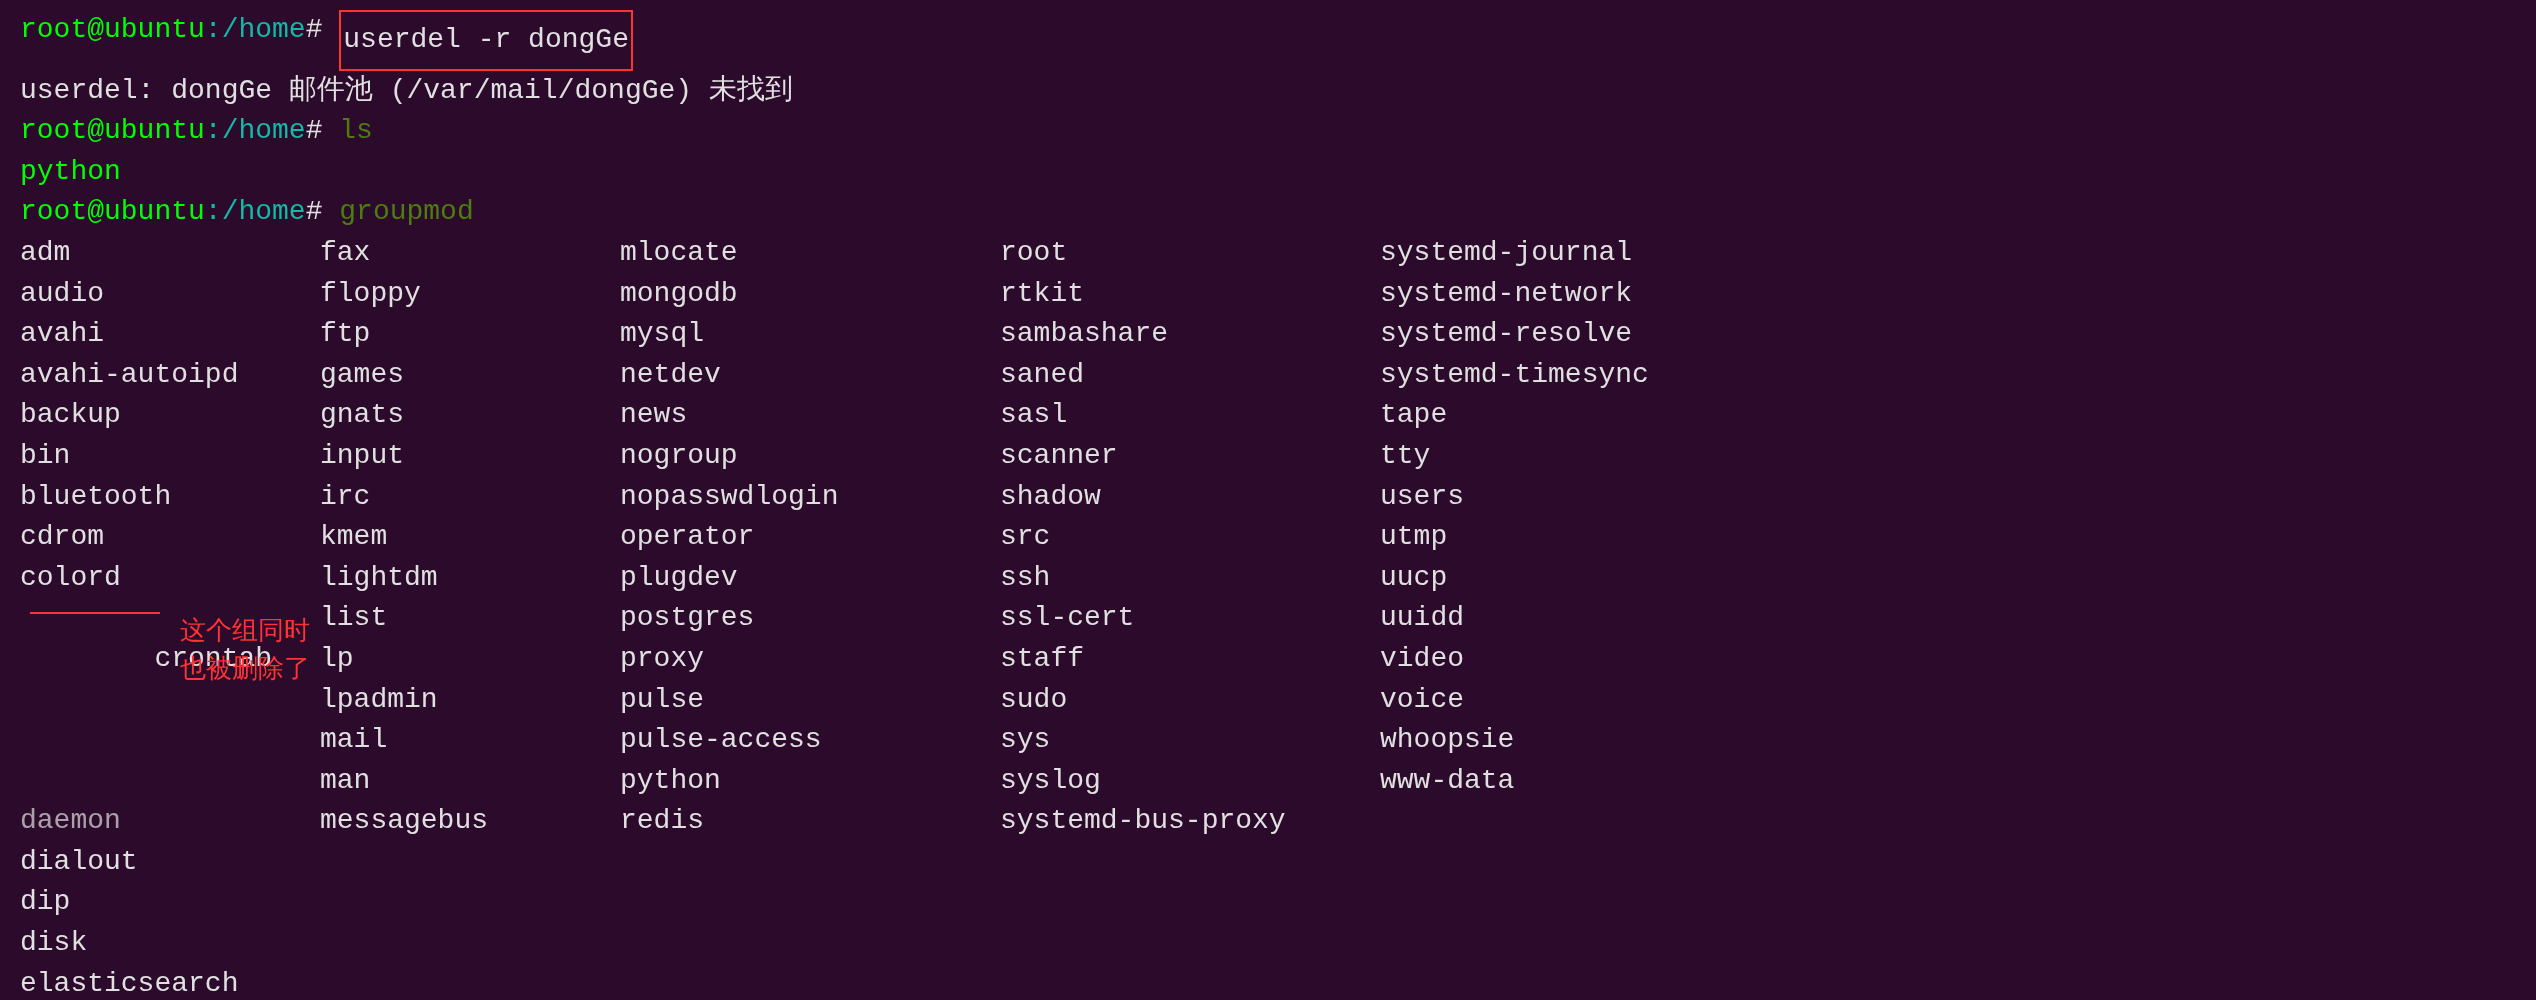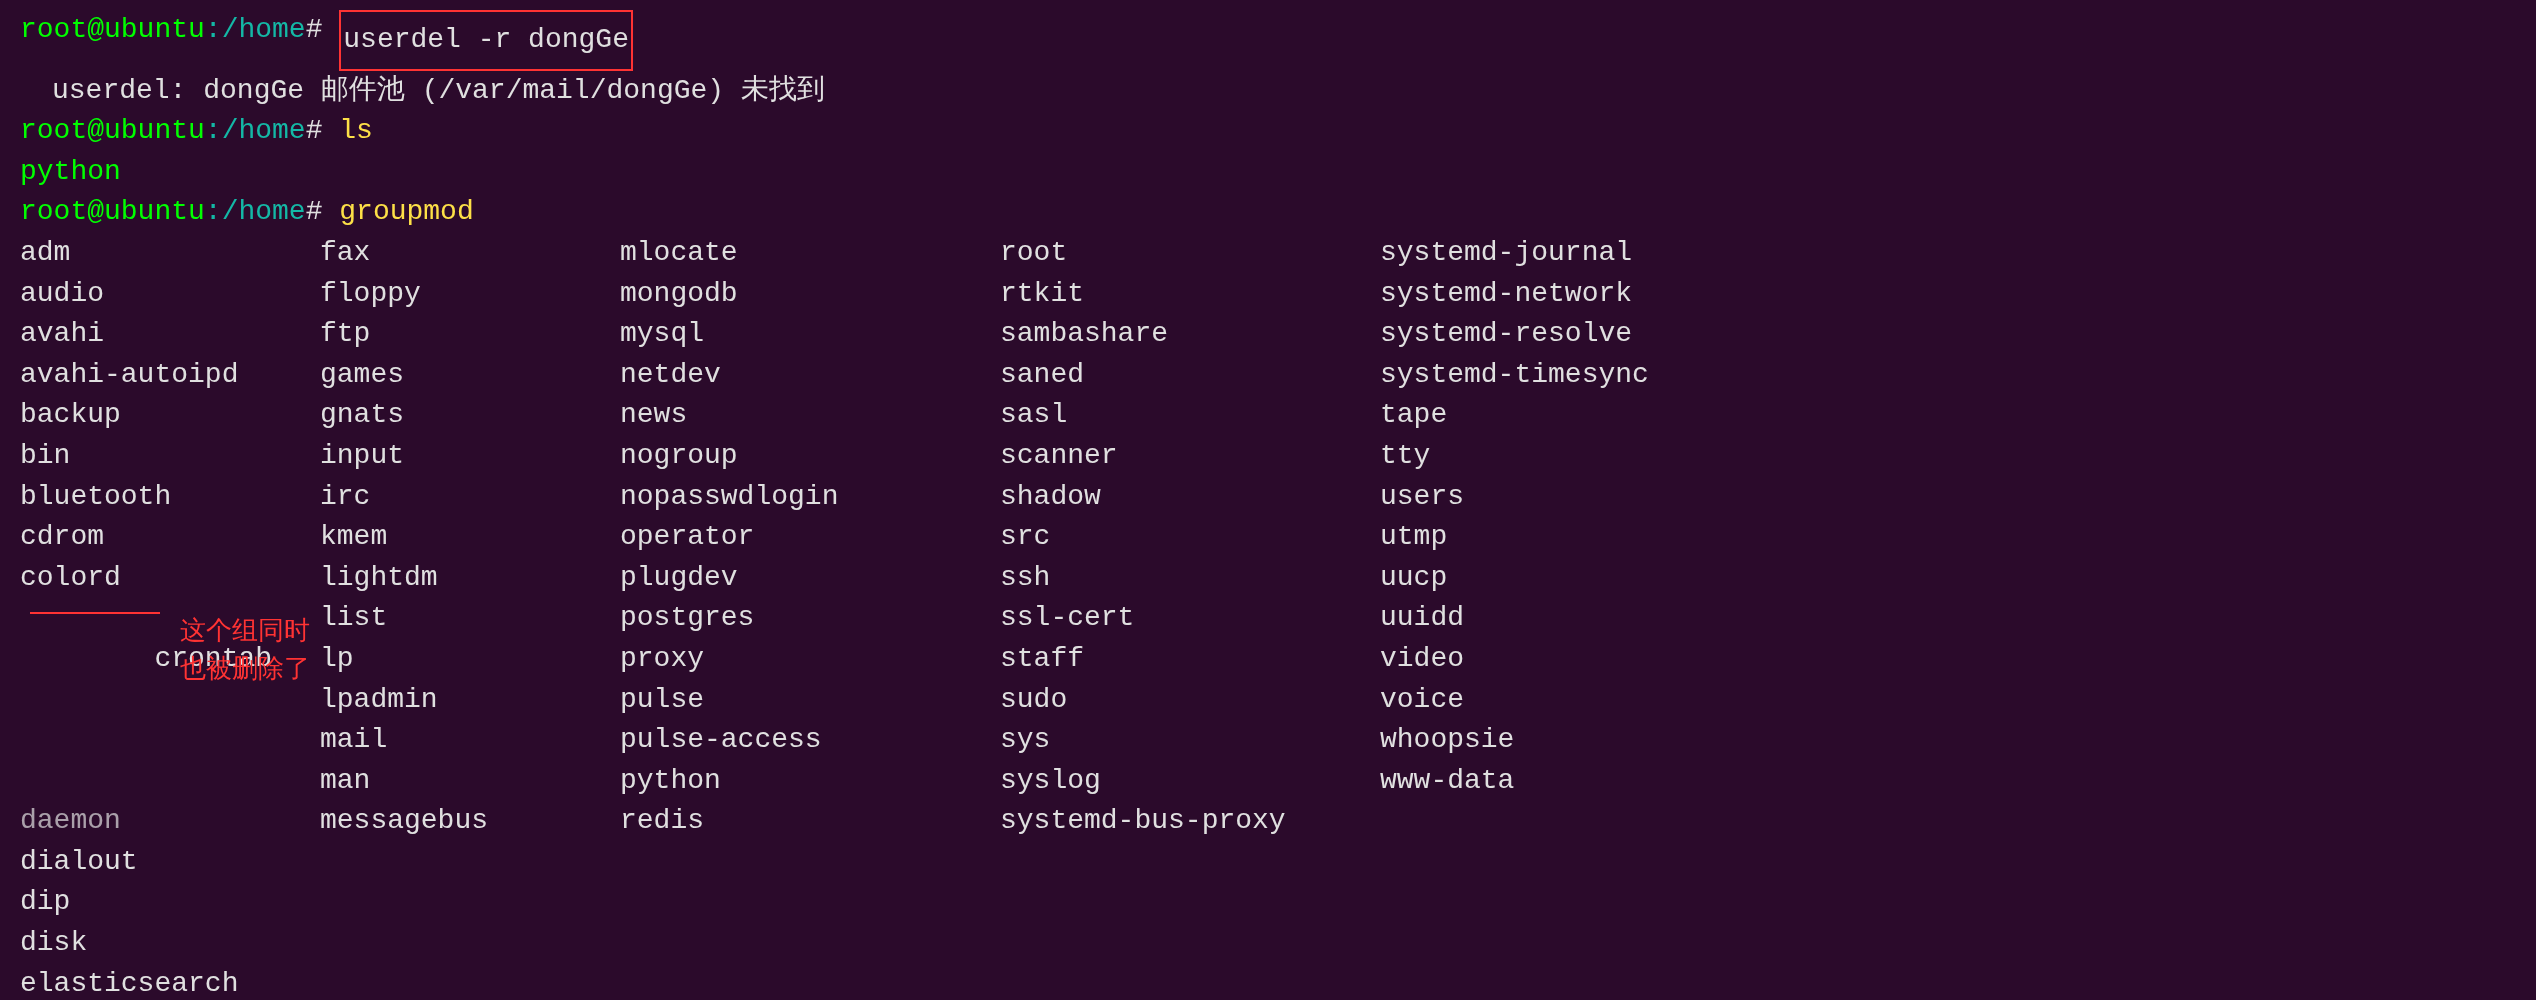--- a/index.html
+++ b/index.html
@@ -38,32 +38,31 @@
 
     .prompt-path {
       color: #14b8a6;
     }
 
     .prompt-hash {
       color: #e0e0e0;
     }
 
     .command-text {
-      color: #fde047;
+      color: #4d7c0f;
     }
 
     .command-highlighted {
       color: #e0e0e0;
       border: 2px solid #ff3333;
       padding: 8px 2px;
     }
 
     .error-text {
       color: #e0e0e0;
-      margin-left: 32px;
     }
 
     .python-text {
       color: #00ff00;
     }
 
     .columns-container {
       display: flex;
       flex-wrap: nowrap;
       width: 100%;

